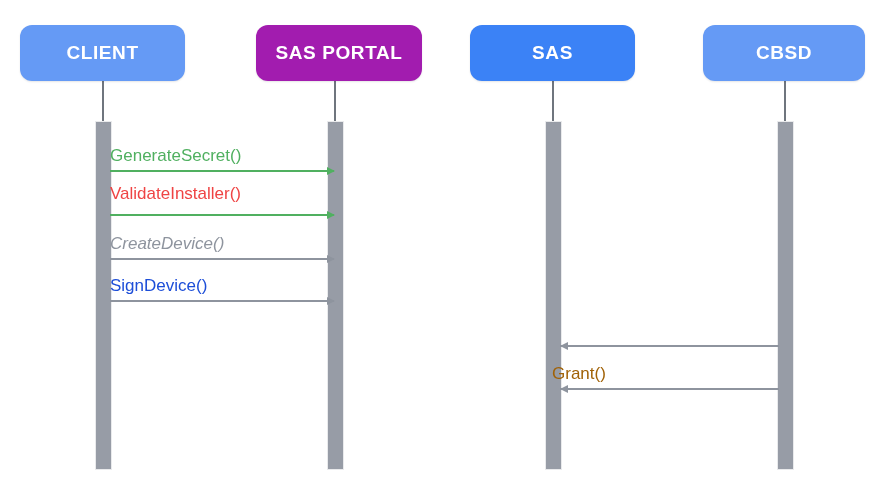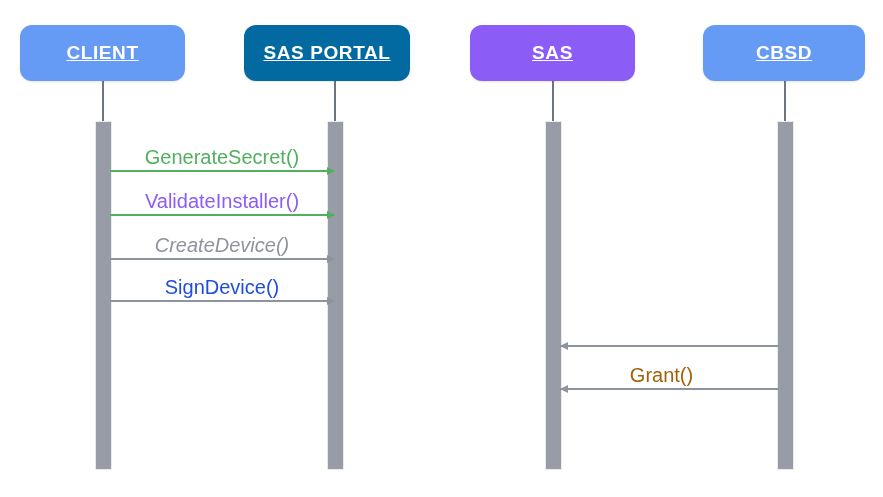--- a/index.html
+++ b/index.html
@@ -28,43 +28,42 @@
     box-shadow: 0 1px 2px rgba(0,0,0,0.10);
   }
   .actor-label {
     color: #ffffff;
     font-weight: bold;
     font-size: 19px;
     letter-spacing: 0.6px;
     font-family: "Liberation Sans", sans-serif;
     white-space: nowrap;
     user-select: none;
-    text-decoration: underline;
   }
   .lifeline {
     position: absolute;
     width: 1.4px;
     background: #6f757e;
   }
   .activation {
     position: absolute;
     width: 15px;
     background: #979ca6;
     box-shadow: 0 0 0 1px #e9eaec;
   }
   .msg-line {
     position: absolute;
     height: 1.5px;
   }
   .msg-label {
     position: absolute;
-    font-size: 20px;
+    font-size: 17px;
     font-family: "Liberation Sans", sans-serif;
     white-space: nowrap;
-    text-align: center;
+    text-align: left;
     user-select: none;
   }
   .arrow-head {
     position: absolute;
     width: 0;
     height: 0;
   }
   .arrow-head.right {
     border-top: 4.5px solid transparent;
     border-bottom: 4.5px solid transparent;
@@ -78,39 +77,39 @@
 <body>
 
 <div id="diagram-root">
     <div class="lifeline" style="left: 102.3px; top: 81px; height: 41px;"></div>
     <div class="activation" style="left: 95.5px; top: 122px; height: 347px; background: rgb(151, 156, 166);"></div>
     <div class="actor-box" style="left: 20px; top: 25px; width: 165px; height: 56px; background: rgb(101, 154, 245);">
       <span class="actor-label">CLIENT</span>
     </div>
     <div class="lifeline" style="left: 334.3px; top: 81px; height: 41px;"></div>
     <div class="activation" style="left: 327.5px; top: 122px; height: 347px; background: rgb(151, 156, 166);"></div>
-    <div class="actor-box" style="left: 244px; top: 25px; width: 166px; height: 56px; background: #0369a1;">
+    <div class="actor-box" style="left: 256px; top: 25px; width: 166px; height: 56px; background: #a21caf;">
       <span class="actor-label">SAS PORTAL</span>
     </div>
     <div class="lifeline" style="left: 552.3px; top: 81px; height: 41px;"></div>
     <div class="activation" style="left: 545.5px; top: 122px; height: 347px; background: rgb(151, 156, 166);"></div>
-    <div class="actor-box" style="left: 470px; top: 25px; width: 165px; height: 56px; background: #8b5cf6;">
+    <div class="actor-box" style="left: 470px; top: 25px; width: 165px; height: 56px; background: #3b82f6;">
       <span class="actor-label">SAS</span>
     </div>
     <div class="lifeline" style="left: 784.3px; top: 81px; height: 41px;"></div>
     <div class="activation" style="left: 777.5px; top: 122px; height: 347px; background: rgb(151, 156, 166);"></div>
     <div class="actor-box" style="left: 703px; top: 25px; width: 162px; height: 56px; background: rgb(101, 154, 245);">
       <span class="actor-label">CBSD</span>
     </div>
     <div class="msg-line" style="left: 110px; top: 170px; width: 224px; background: rgb(80, 176, 96);"></div>
     <div class="arrow-head right" style="top: 166.5px; left: 327px; border-left: 8px solid rgb(80, 176, 96);"></div>
     <div class="msg-label" style="left: 110px; width: 224px; top: 146px; color: rgb(80, 176, 96);">GenerateSecret()</div>
     <div class="msg-line" style="left: 110px; top: 214px; width: 224px; background: rgb(80, 176, 96);"></div>
     <div class="arrow-head right" style="top: 210.5px; left: 327px; border-left: 8px solid rgb(80, 176, 96);"></div>
-    <div class="msg-label" style="left: 110px; width: 224px; top: 190px; color: #8b5cf6;">ValidateInstaller()</div>
+    <div class="msg-label" style="left: 110px; width: 224px; top: 184px; color: #ef4444;">ValidateInstaller()</div>
     <div class="msg-line" style="left: 110px; top: 258px; width: 224px; background: rgb(142, 148, 158);"></div>
     <div class="arrow-head right" style="top: 254.5px; left: 327px; border-left: 8px solid rgb(142, 148, 158);"></div>
     <div class="msg-label" style="left: 110px; width: 224px; top: 234px; color: rgb(142, 148, 158); font-style: italic;">CreateDevice()</div>
     <div class="msg-line" style="left: 110px; top: 300px; width: 224px; background: rgb(142, 148, 158);"></div>
     <div class="arrow-head right" style="top: 296.5px; left: 327px; border-left: 8px solid rgb(142, 148, 158);"></div>
     <div class="msg-label" style="left: 110px; width: 224px; top: 276px; color: #1d4ed8;">SignDevice()</div>
     <div class="msg-line" style="left: 560px; top: 345px; width: 219px; background: rgb(142, 148, 158);"></div>
     <div class="arrow-head left" style="top: 341.5px; left: 560px; border-right: 8px solid rgb(142, 148, 158);"></div>
     <div class="msg-line" style="left: 560px; top: 388px; width: 219px; background: rgb(142, 148, 158);"></div>
     <div class="arrow-head left" style="top: 384.5px; left: 560px; border-right: 8px solid rgb(142, 148, 158);"></div>

